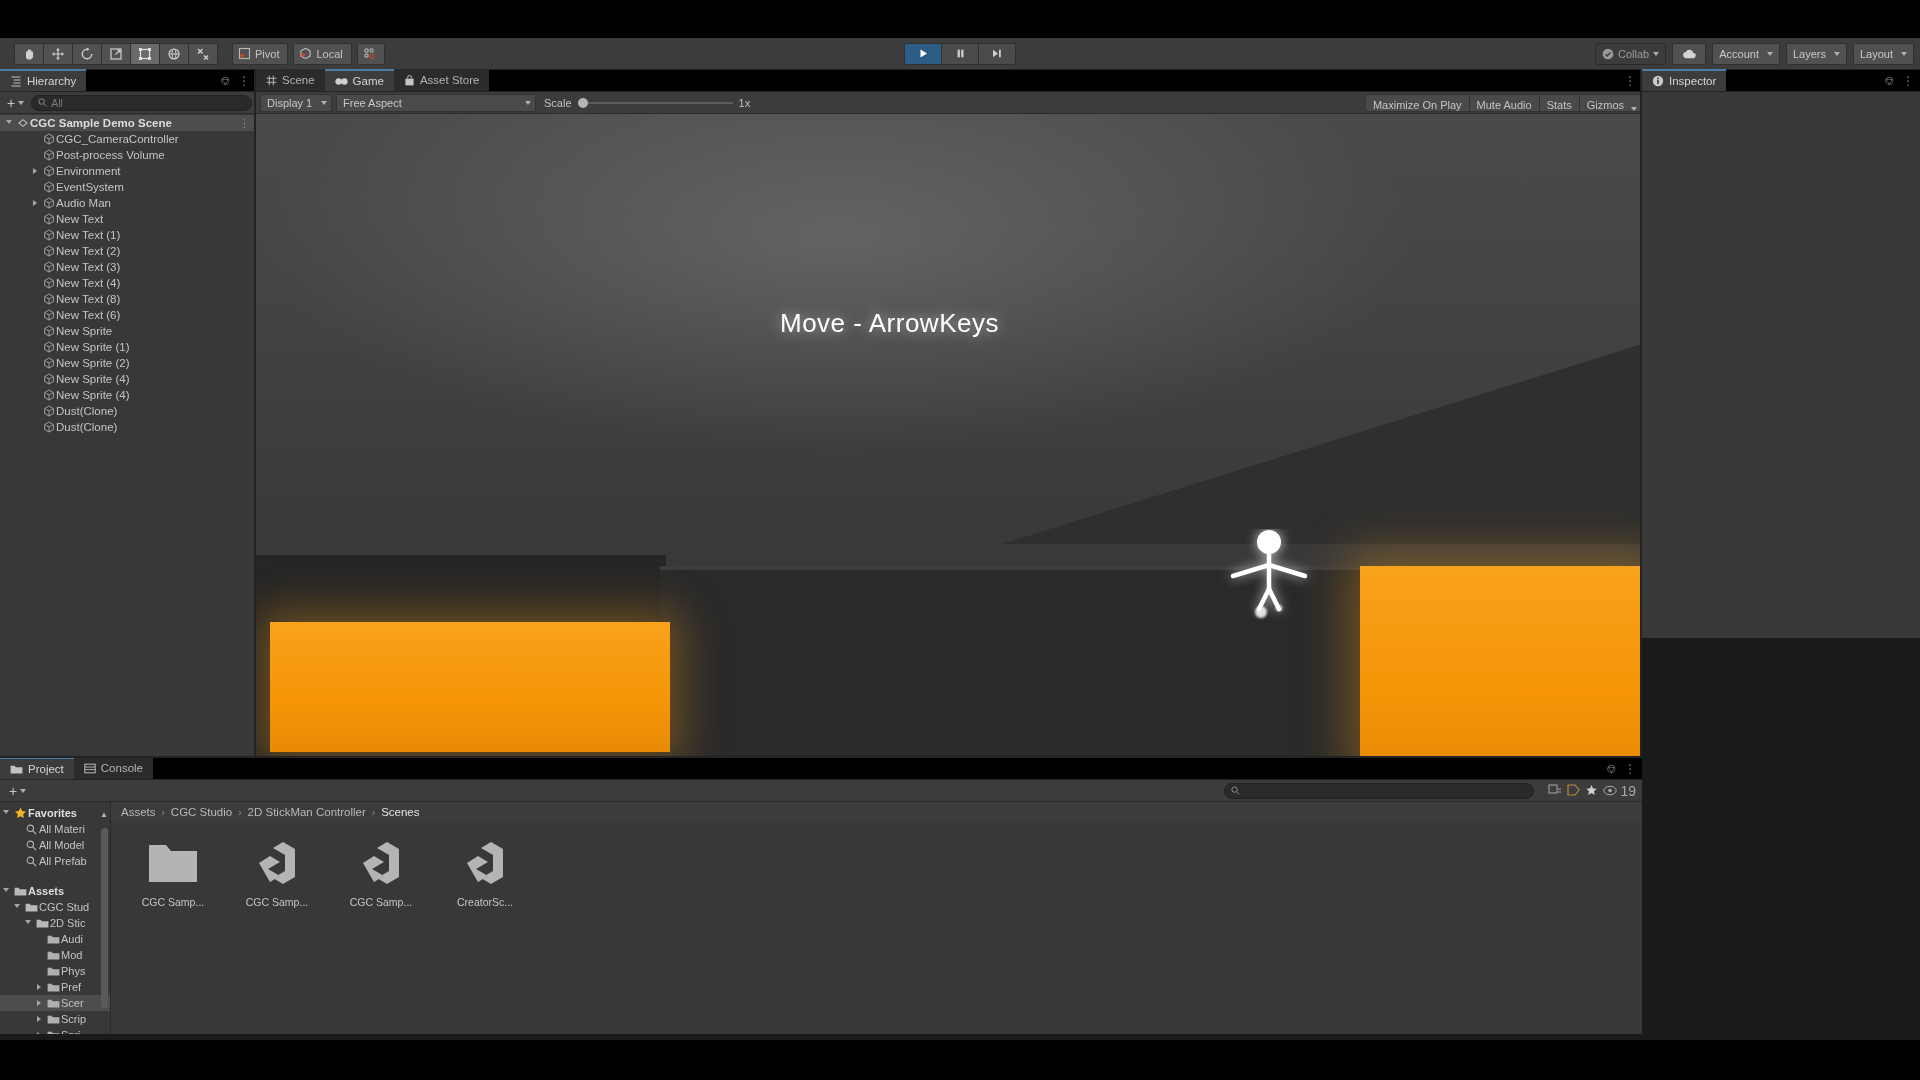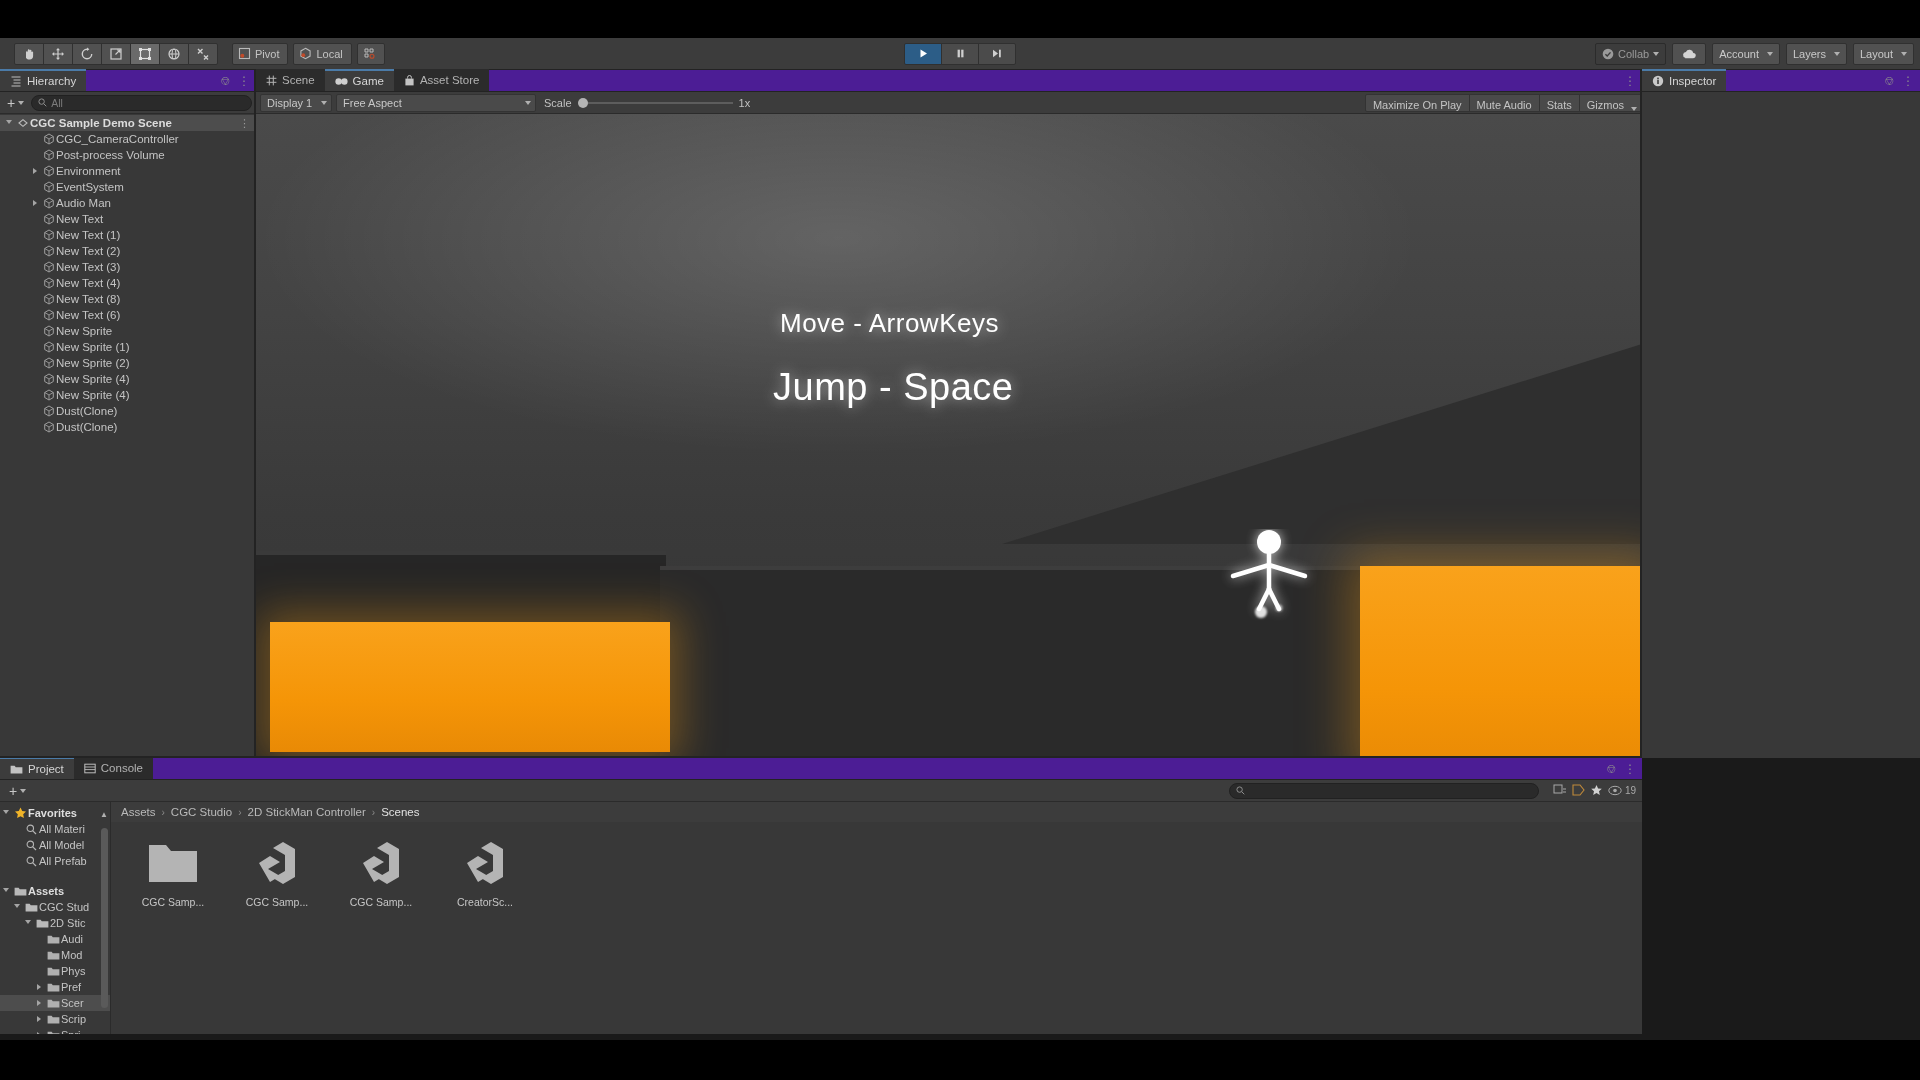--- a/index.html
+++ b/index.html
@@ -72,21 +72,21 @@
   }
   .dd-btn {
     height:22px; padding:0 6px; background:#515151; border:1px solid #303030; border-radius:2px;
     display:flex; align-items:center; gap:8px; color:#c9c9c9; font-size:11px;
   }
   .caret { width:0;height:0;border-left:3.5px solid transparent;border-right:3.5px solid transparent;border-top:4px solid #b0b0b0; }
 
   
   .panel { position:absolute; background:#383838; }
   .panel-tabs {
-    height:22px; background:#4c1d95; display:flex; align-items:flex-end;
+    height:22px; background:#000000; display:flex; align-items:flex-end;
     border-bottom:1px solid #232323; position:relative;
   }
   .tab {
     height:22px; padding:0 10px; display:flex; align-items:center; gap:5px;
     font-size:11.5px; color:#b2b2b2; background:#2b2b2b;
   }
   .tab.active { background:#3c3c3c; color:#d6d6d6; border-top:2px solid #4b7ba8; padding-top:0; }
   .tab-tools { position:absolute; right:6px; top:4px; display:flex; align-items:center; gap:8px; color:#8d8d8d; font-size:12px; }
 
   
@@ -175,34 +175,34 @@
     white-space:pre;
   }
   .txt-move { left:524px; top:194px; font-size:26px; letter-spacing:0.5px; }
   .txt-jump { left:517px; top:252px; font-size:38px; letter-spacing:0.5px; }
   .txt-dead { left:72px; top:400px; font-size:36px; letter-spacing:0.5px; }
 
   .stickman { position:absolute; left:955px; top:415px; width:120px; height:110px; }
   .cursor { position:absolute; left:874px; top:657px; width:12px; height:18px; }
 
   
-  #inspector { left:1642px; top:70px; width:278px; height:688px; background:#383838; }
+  #inspector { left:1642px; top:70px; width:278px; height:568px; background:#383838; }
   .insp-body { background:#383838; height:calc(100% - 22px); }
 
   
   #project { left:0; top:758px; width:1642px; height:282px; background:#383838; }
   .prj-toolbar { height:22px; background:#3c3c3c; display:flex; align-items:center; padding:0 6px; border-bottom:1px solid #2b2b2b;}
   .prj-search {
     margin-left:auto; display:flex; align-items:center; gap:6px;
   }
   .prj-search-field {
     width:310px; height:16px; background:#2a2a2a; border:1px solid #212121; border-radius:8px;
     display:flex; align-items:center; padding:0 6px; color:#7c7c7c; font-size:10.5px; gap:4px;
   }
-  .prj-icons { display:flex; align-items:center; gap:5px; color:#a8a8a8; font-size:10px; padding-left:8px;}
+  .prj-icons { display:flex; align-items:center; gap:5px; color:#a8a8a8; font-size:14px; padding-left:8px;}
   .prj-main { display:flex; height:calc(100% - 22px); }
   .prj-tree { width:110px; background:#383838; position:relative; overflow:hidden; padding-top:3px;}
   .trow { height:16px; display:flex; align-items:center; font-size:11px; color:#c4c4c4; white-space:nowrap; }
   .trow.selected { background:#4d4d4d; }
   .trow .tw { width:12px; display:flex; align-items:center; justify-content:center; }
   .trow .tri { width:0;height:0;border-left:4px solid #a5a5a5;border-top:3.5px solid transparent;border-bottom:3.5px solid transparent;}
   .trow .tri.open { border-left:3.5px solid transparent;border-right:3.5px solid transparent;border-top:4px solid #a5a5a5;}
   .trow .ic { width:16px; display:flex; align-items:center; justify-content:center;}
   .trow.bold .tl { font-weight:bold; color:#dedede; }
   .tree-scroll { position:absolute; right:2px; top:26px; width:7px; height:180px; background:#5a5a5a; border-radius:4px; }
@@ -678,21 +678,20 @@
       <div class="hill-right"></div>
       <div class="ground-left"></div>
       <div class="ground-edge-l"></div>
       <div class="ground-mid"></div>
       <div class="ground-edge-m"></div>
       <div class="orange-block-1"></div>
       <div class="orange-block-2"></div>
       <div class="dark-strip-bottom"></div>
 
       <div class="game-text txt-move">Move - ArrowKeys</div>
-      <div class="game-text txt-jump">Jump - Space</div>
 
       <div class="stickman">
         <svg width="120" height="110" viewBox="0 0 120 110">
           <g stroke="#ffffff" stroke-width="4.5" stroke-linecap="round" fill="none" style="filter:drop-shadow(0 0 6px rgba(255,255,255,0.75))">
             <circle cx="58" cy="13" r="12" fill="#ffffff" stroke="none"></circle>
             <path d="M58 25 L58 60"></path>
             <path d="M58 36 L22 47"></path>
             <path d="M58 36 L94 47"></path>
             <path d="M58 60 L48 80"></path>
             <path d="M58 60 L68 80"></path>

